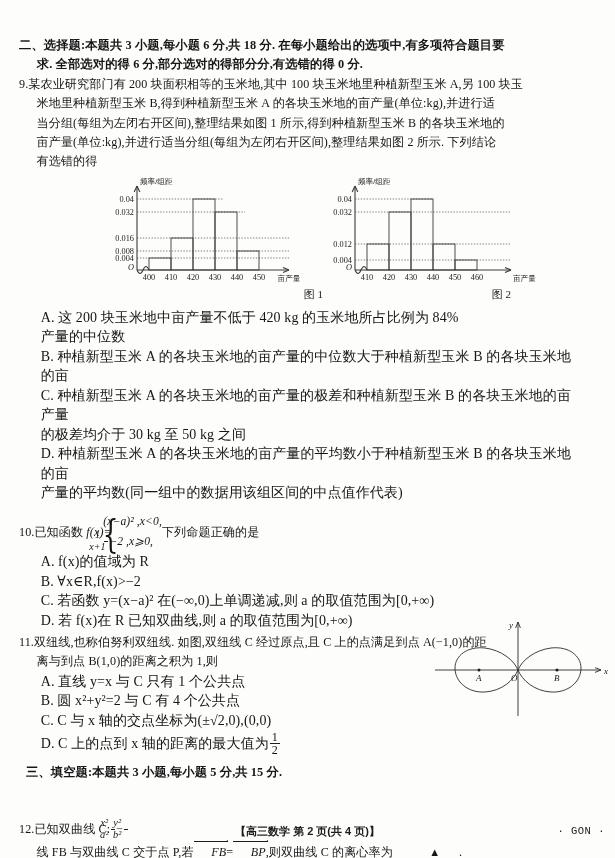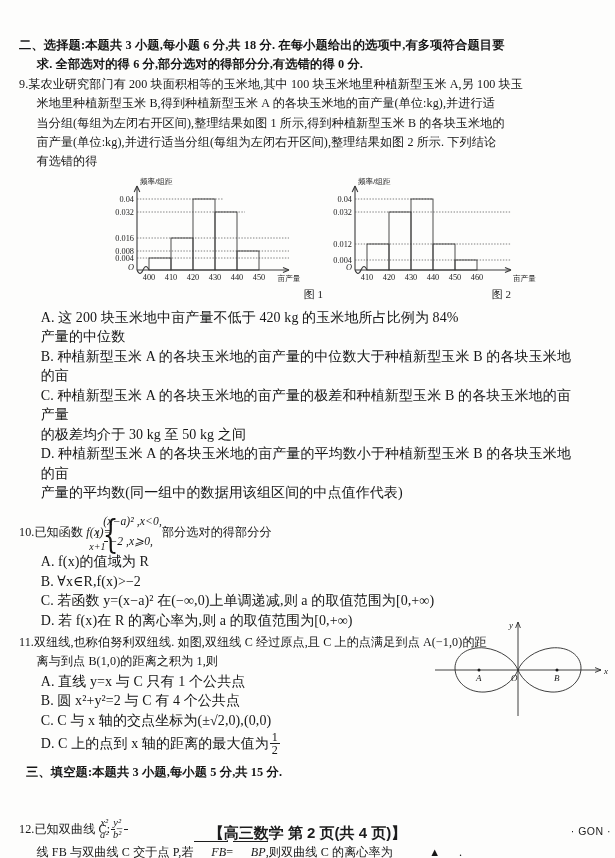--- a/index.html
+++ b/index.html
@@ -150,27 +150,27 @@
     top: 824px;
     width: 615px;
     font-size: 11.4px;
   }
   .footer .mid {
     position: absolute;
     left: 0; right: 0;
     text-align: center;
     font-family: "Liberation Sans", sans-serif;
     font-weight: bold;
-    font-size: 15px;
+    font-size: 11px;
   }
   .footer .right {
     position: absolute;
-    right: 4px;
+    right: 10px;
     top: 1px;
-    font-family: Liberation Sans, sans-serif;
+    font-family: Liberation Mono, monospace;
     font-size: 10.5px;
     letter-spacing: 0.5px;
   }
   .q-block { margin-top: 0px; }
   .vec { position: relative; display: inline-block; }
   .vec::after {
     content: "";
     position: absolute;
     left: 0; right: -1px; top: -2px;
     border-top: 1px solid #1c1c1c;
@@ -308,37 +308,37 @@
       <p class="para opt">
         <span>D.</span>
         <span>种植新型玉米 A 的各块玉米地的亩产量的平均数小于种植新型玉米 B 的各块玉米地的亩</span>
       </p>
       <p class="para opt opt-hang">产量的平均数(同一组中的数据用该组区间的中点值作代表)</p>
     </div>
 
     <div class="q-block" style="margin-top:12px;">
       <p class="para hang" style="line-height:34px;">
         <span>10.</span><span>已知函数</span>
-        <span class="it">f(x)=</span><span class="piecewise"><span class="brace">{</span><span class="pw-row it">(x−a)² ,x&lt;0,</span><span class="pw-row r2 it"><span class="frac"><span class="top">1</span><span class="bot">x+1</span></span><span>−2 ,x⩾0,</span></span></span><span>部分选对的得部分分</span>
+        <span class="it">f(x)=</span><span class="piecewise"><span class="brace">{</span><span class="pw-row it">(x−a)² ,x&lt;0,</span><span class="pw-row r2 it"><span class="frac"><span class="top">1</span><span class="bot">x+1</span></span><span>−2 ,x⩾0,</span></span></span><span>下列命题正确的是</span>
       </p>
       <p class="para opt">
         <span>A.</span>
         <span>f(x)的值域为 R</span>
       </p>
       <p class="para opt">
         <span>B.</span>
         <span>∀x∈R,f(x)&gt;−2</span>
       </p>
       <p class="para opt">
         <span>C.</span>
         <span>若函数 y=(x−a)² 在(−∞,0)上单调递减,则 a 的取值范围为[0,+∞)</span>
       </p>
       <p class="para opt">
         <span>D.</span>
-        <span>若 f(x)在 R 的离心率为,则 a 的取值范围为[0,+∞)</span>
+        <span>若 f(x)在 R 已知双曲线,则 a 的取值范围为[0,+∞)</span>
       </p>
     </div>
 
     <div class="q-block" style="margin-top:3px;">
       <p class="para hang">
         <span>11.</span><span>双纽线,也称伯努利双纽线. 如图,双纽线 C 经过原点,且 C 上的点满足到点 A(−1,0)的距</span>
       </p>
       <p class="para indent-1">离与到点 B(1,0)的距离之积为 1,则</p>
       <p class="para opt">
         <span>A.</span>

